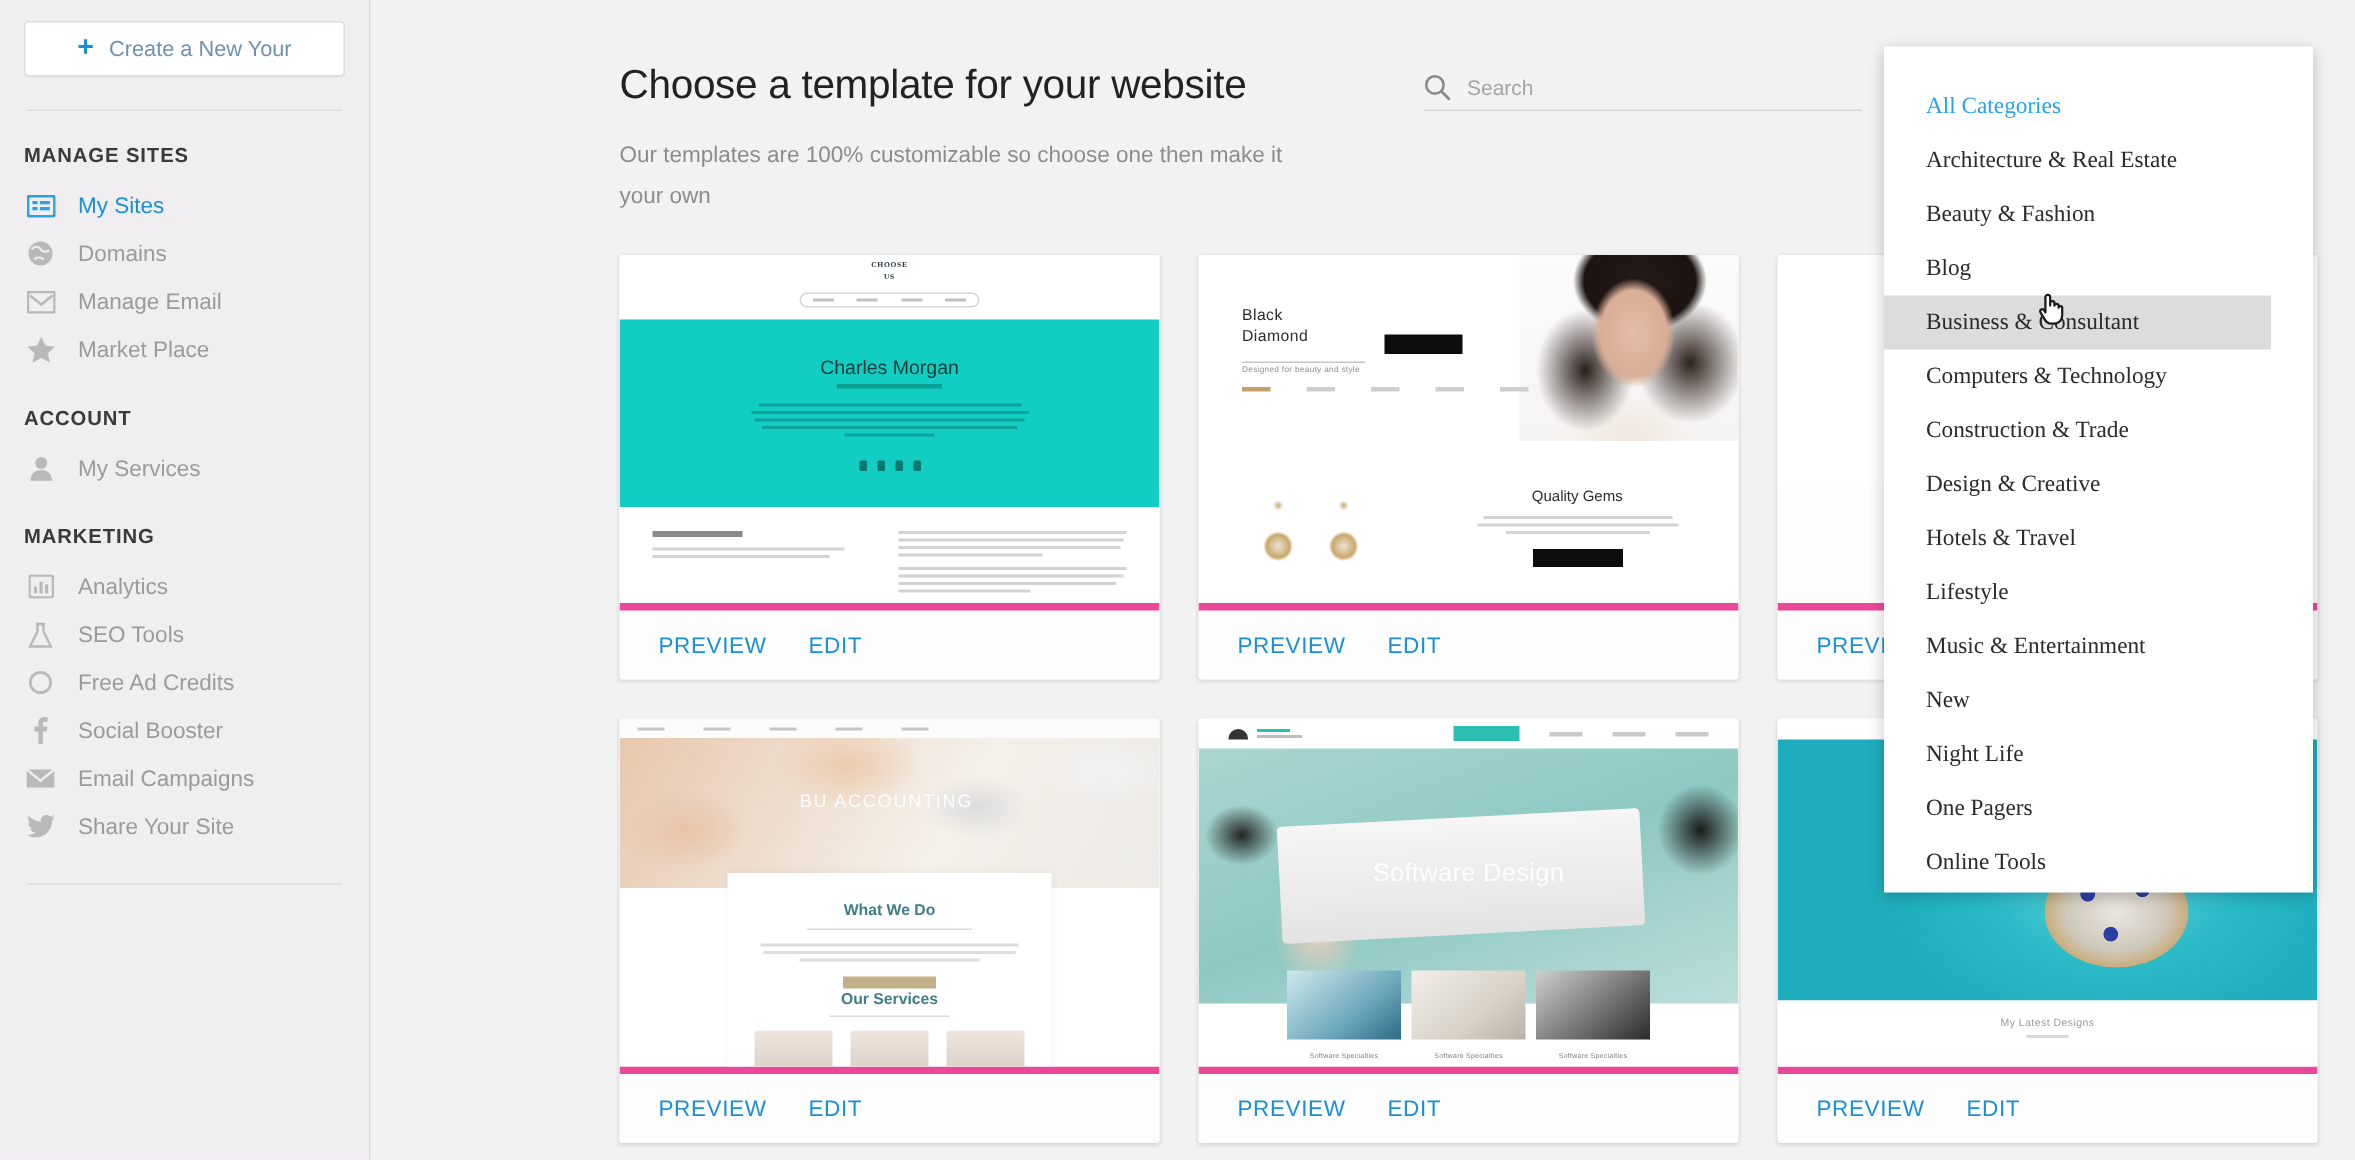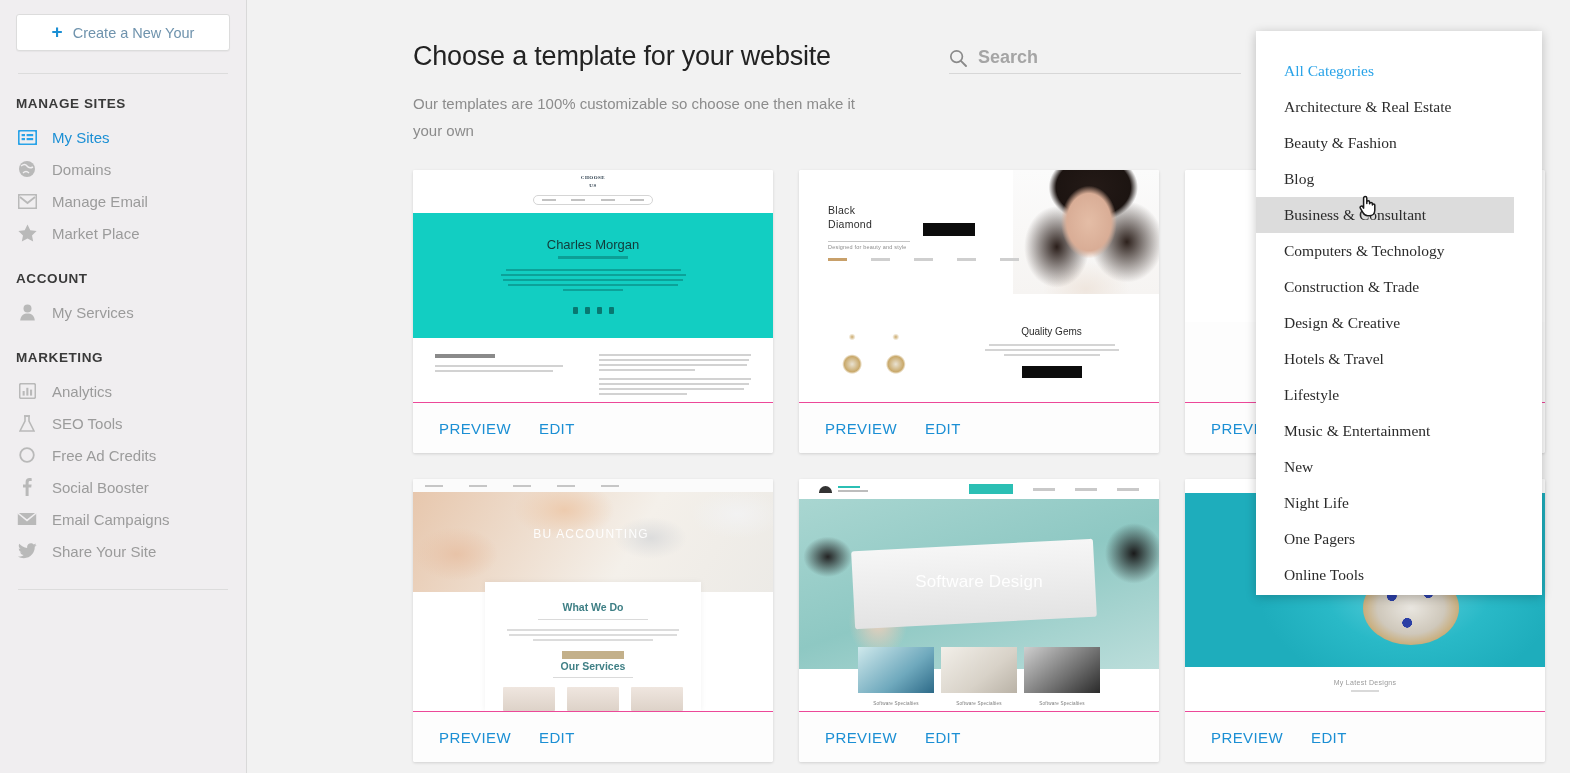--- a/index.html
+++ b/index.html
@@ -69,23 +69,22 @@
   }
   .search-wrap {
     position: absolute; left: 702px; top: 42px;
     width: 292px; height: 32px;
     border-bottom: 1px solid #d7d7d7;
     display: flex; align-items: center; gap: 11px;
   }
   .search-ic { width: 18px; height: 18px; color: #8a8a8a; flex: 0 0 18px; }
   .search-input {
     border: none; outline: none; background: transparent;
-    font-size: 18px; color: #737373; width: 100%;
+    font-size: 14px; color: #737373; width: 100%;
     font-family: "Liberation Sans", sans-serif;
-    font-weight: bold;
   }
   .search-input::placeholder { color: #a5a5a5; }
 
   
   .grid {
     position: absolute; left: 166px; top: 170px;
     display: grid;
     grid-template-columns: repeat(3, 360px);
     gap: 26px 26px;
   }
@@ -94,21 +93,21 @@
     background: #fff;
     border-radius: 2px;
     box-shadow: 0 1px 3px rgba(0,0,0,.14);
     display: flex; flex-direction: column;
     overflow: hidden;
     position: relative;
   }
   .card .thumb { position: relative; flex: 1 1 auto; overflow: hidden; background:#fff; }
   .card .actions {
     height: 51px; flex: 0 0 51px;
-    border-top: 1px solid #ec4899;
+    border-top: 5px solid #ec4899;
     display: flex; align-items: center; gap: 28px;
     padding-left: 26px;
     background: #fdfdfd;
   }
   .act {
     color: #1b8fd4; font-size: 15px; letter-spacing: .4px;
     cursor: pointer; background: none; border: none;
     font-family: "Liberation Sans", sans-serif;
   }
 

